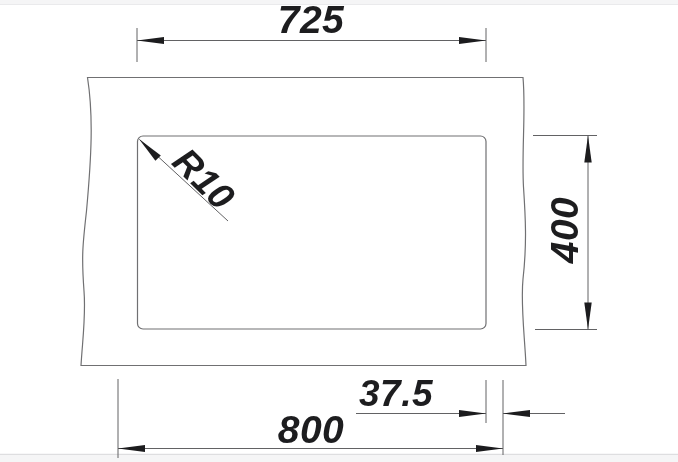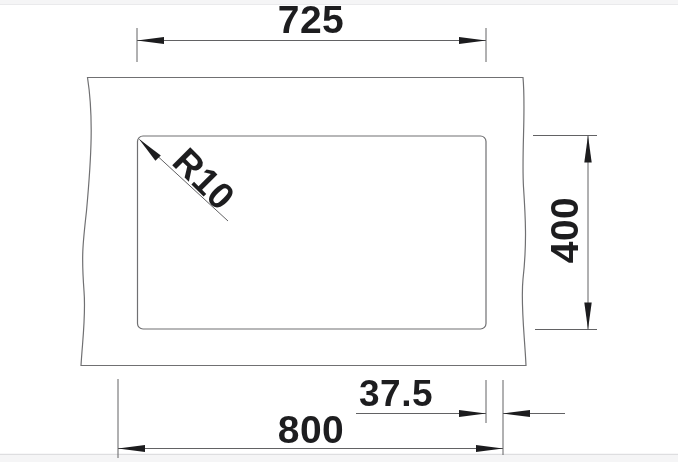--- a/index.html
+++ b/index.html
@@ -6,20 +6,21 @@
     margin: 0;
     padding: 0;
     background: #ffffff;
   }
   .canvas-wrap {
     width: 678px;
     height: 462px;
     position: relative;
     overflow: hidden;
     background: #14b8a6;
+    font-style: italic;
   }
   svg {
     display: block;
   }
   .dim-text {
     font-family: "Liberation Sans", "DejaVu Sans", sans-serif;
     font-weight: bold;
     text-anchor: middle;
   }
   .fs-lg { font-size: 39px; letter-spacing: 0.5px; }

